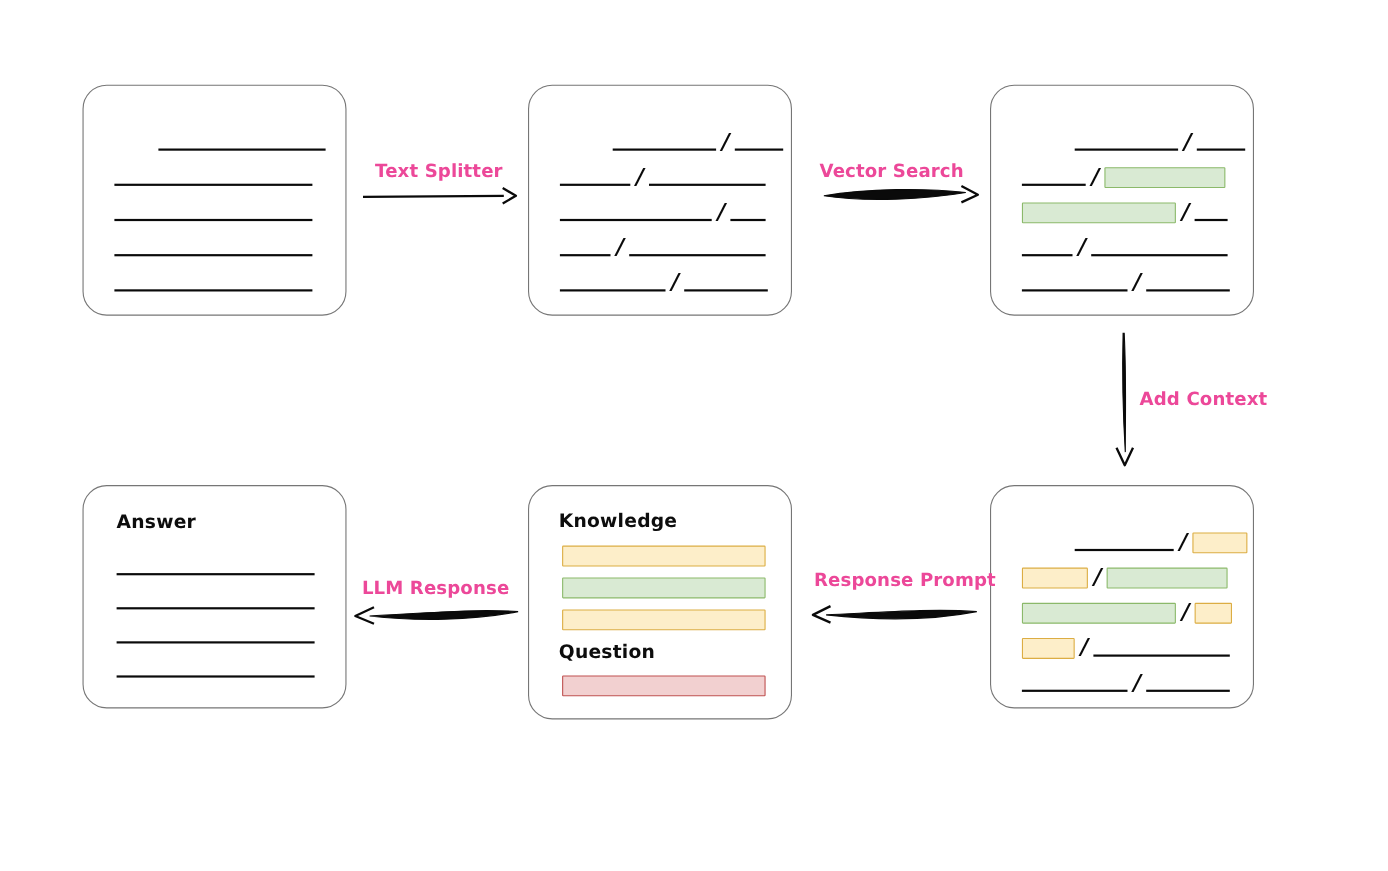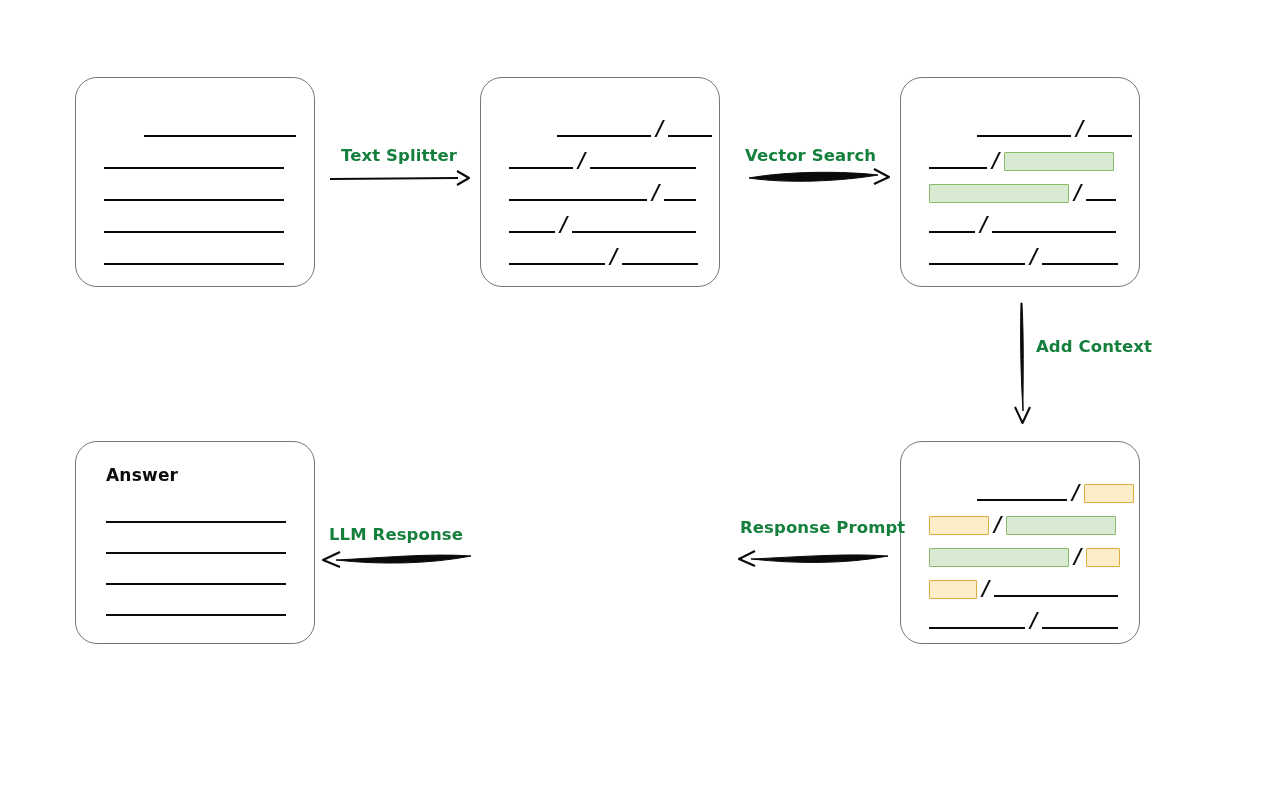--- a/index.html
+++ b/index.html
@@ -84,21 +84,21 @@
     position: absolute;
     height: 0;
     border-bottom: 2.4px solid #0a0a0a;
   }
   .edge-label {
     position: absolute;
     font-family: "DejaVu Sans", sans-serif;
     font-size: 16.5px;
     font-weight: 600;
     letter-spacing: 0.1px;
-    color: #15803d;
+    color: #ec4899;
     white-space: nowrap;
   }
   .credit {
     position: absolute;
     font-family: "DejaVu Sans", sans-serif;
     font-size: 16.5px;
     font-weight: 600;
     letter-spacing: 0.1px;
     color: #0d0d0d;
     white-space: nowrap;
@@ -216,20 +216,32 @@
           <span class="seg-line" style="width: 124px;"></span>
         </div>
         <div class="row" style="left: 28px; top: 168px;">
           <span class="seg-line" style="width: 96px;"></span>
           <span class="slash">/</span>
           <span class="seg-line" style="width: 76px;"></span>
         </div>
       </div>
   </div>
 
+  <div class="doc-box" style="left:480px; top:441px; width:240px; height:213px;">
+    <div class="box-title" style="left:27px; top:22px;">Knowledge</div>
+    <div id="knowledge-bars">
+        <div class="bar yellow" style="left: 30px; top: 54px; width: 185px;"></div>
+        <div class="bar green" style="left: 30px; top: 83px; width: 185px;"></div>
+        <div class="bar yellow" style="left: 30px; top: 112px; width: 185px;"></div>
+      </div>
+    <div class="box-title" style="left:27px; top:141px;">Question</div>
+    <div id="question-bars">
+        <div class="bar red" style="left: 30px; top: 172px; width: 185px;"></div>
+      </div>
+  </div>
 
   <div class="doc-box" style="left:75px; top:441px; width:240px; height:203px;">
     <div class="box-title" style="left:30px; top:23px;">Answer</div>
     <div id="answer-lines">
         <div class="plain-line" style="left: 30px; top: 79px; width: 180px;"></div>
         <div class="plain-line" style="left: 30px; top: 110px; width: 180px;"></div>
         <div class="plain-line" style="left: 30px; top: 141px; width: 180px;"></div>
         <div class="plain-line" style="left: 30px; top: 172px; width: 180px;"></div>
       </div>
   </div>
@@ -239,21 +251,21 @@
     <path d="M0,11 L128,10" stroke="#0a0a0a" stroke-width="2.1" fill="none"></path>
     <path d="M127,3 L139,10 L127,17" stroke="#0a0a0a" stroke-width="2.1" fill="none" stroke-linejoin="round"></path>
   </svg>
 
   <div class="edge-label" style="left:745px; top:146px;">Vector Search</div>
   <svg class="arrow" style="left:748px; top:166px;" width="142" height="24" viewBox="0 0 142 24">
     <path d="M1,12 C40,5 95,5 130,9 C95,15 40,18 1,12 Z" fill="#0a0a0a" stroke="#0a0a0a" stroke-width="1"></path>
     <path d="M126,3 L141,11 L126,18" stroke="#0a0a0a" stroke-width="2.1" fill="none" stroke-linejoin="round"></path>
   </svg>
 
-  <div class="edge-label" style="left:1036px; top:337px;">Add Context</div>
+  <div class="edge-label" style="left:1036px; top:353px;">Add Context</div>
   <svg class="arrow" style="left:1012px; top:303px;" width="24" height="122" viewBox="0 0 24 122">
     <path d="M10,0 C12,40 11,75 11,108 C9,75 8,40 9,0 Z" fill="#0a0a0a" stroke="#0a0a0a" stroke-width="1"></path>
     <path d="M3,104 L10.5,120 L18,104" stroke="#0a0a0a" stroke-width="2.1" fill="none" stroke-linejoin="round"></path>
   </svg>
 
   <div class="edge-label" style="left:740px; top:518px;">Response Prompt</div>
   <svg class="arrow" style="left:737px; top:548px;" width="152" height="22" viewBox="0 0 152 22">
     <path d="M151,8 C110,16 60,16 14,11 C60,9 110,5 151,8 Z" fill="#0a0a0a" stroke="#0a0a0a" stroke-width="1"></path>
     <path d="M18,3 L2,11 L18,18" stroke="#0a0a0a" stroke-width="2.1" fill="none" stroke-linejoin="round"></path>
   </svg>

